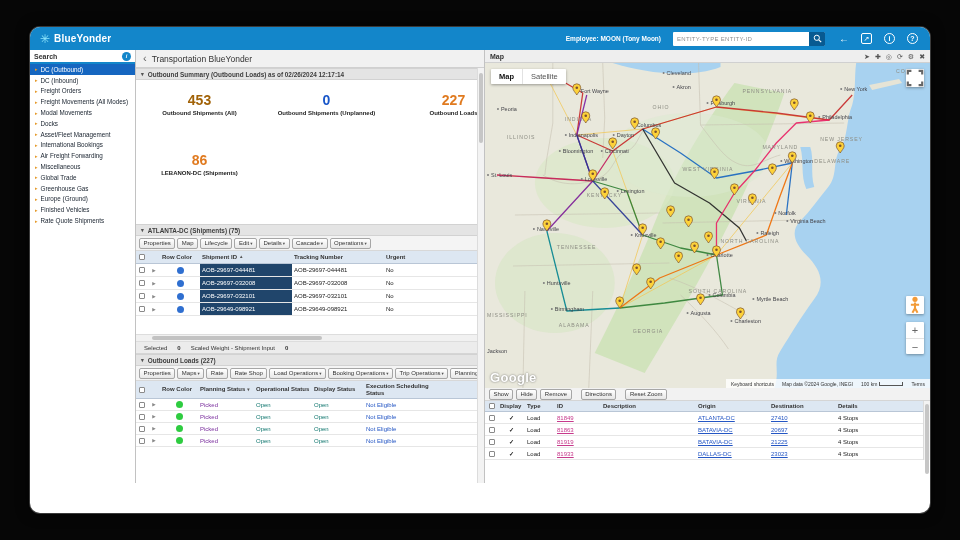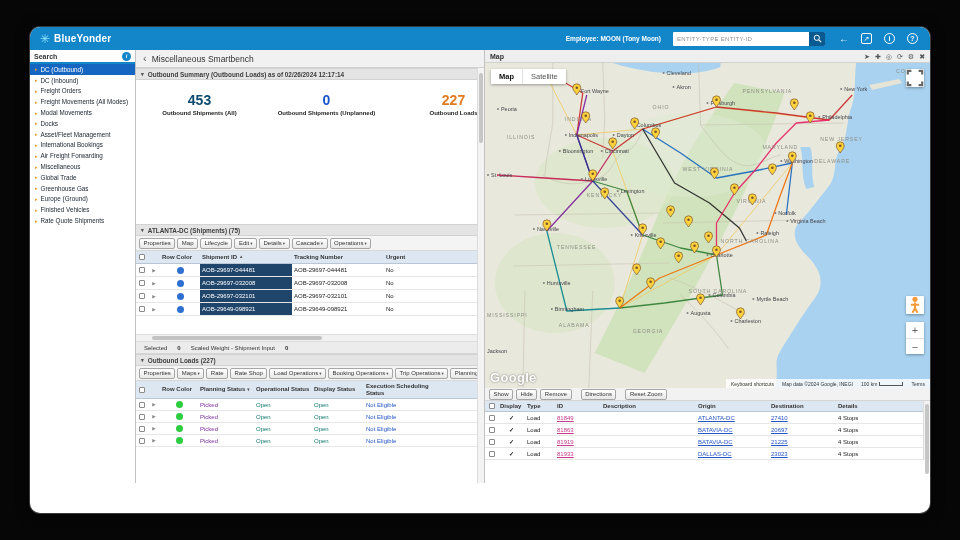--- a/index.html
+++ b/index.html
@@ -189,39 +189,43 @@
           <div class="sb-item">
             <span class="sb-bullet">▸</span>
             <span class="sb-label">Rate Quote Shipments</span>
           </div>
         </div>
     </aside>
 
     <section class="main">
       <div class="main-header">
         <span class="back-chevron">‹</span>
-        <span class="main-title">Miscellaneous Smartbench</span>
+        <span class="main-title">Transportation BlueYonder</span>
       </div>
 
       <div class="section-bar">
         <span class="collapse-icon">▾</span>
         <span>Outbound Summary (Outbound Loads) as of 02/26/2024 12:17:14</span>
       </div>
       <div class="stats">
           <div class="stat">
-            <div class="stat-value" style="color: #0c4a6e;">453</div>
+            <div class="stat-value" style="color: #a16207;">453</div>
             <div class="stat-label">Outbound Shipments (All)</div>
           </div>
           <div class="stat">
             <div class="stat-value" style="color: rgb(26, 87, 201);">0</div>
             <div class="stat-label">Outbound Shipments (Unplanned)</div>
           </div>
           <div class="stat">
             <div class="stat-value" style="color: rgb(224, 122, 31);">227</div>
             <div class="stat-label">Outbound Loads</div>
+          </div>
+          <div class="stat">
+            <div class="stat-value" style="color: rgb(224, 122, 31);">86</div>
+            <div class="stat-label">LEBANON-DC (Shipments)</div>
           </div>
         </div>
 
       <div class="section-bar">
         <span class="collapse-icon">▾</span>
         <span>ATLANTA-DC (Shipments) (75)</span>
       </div>
       <div class="tabs-row">
           <button class="tab-btn">Properties</button>
           <button class="tab-btn">Map</button>

